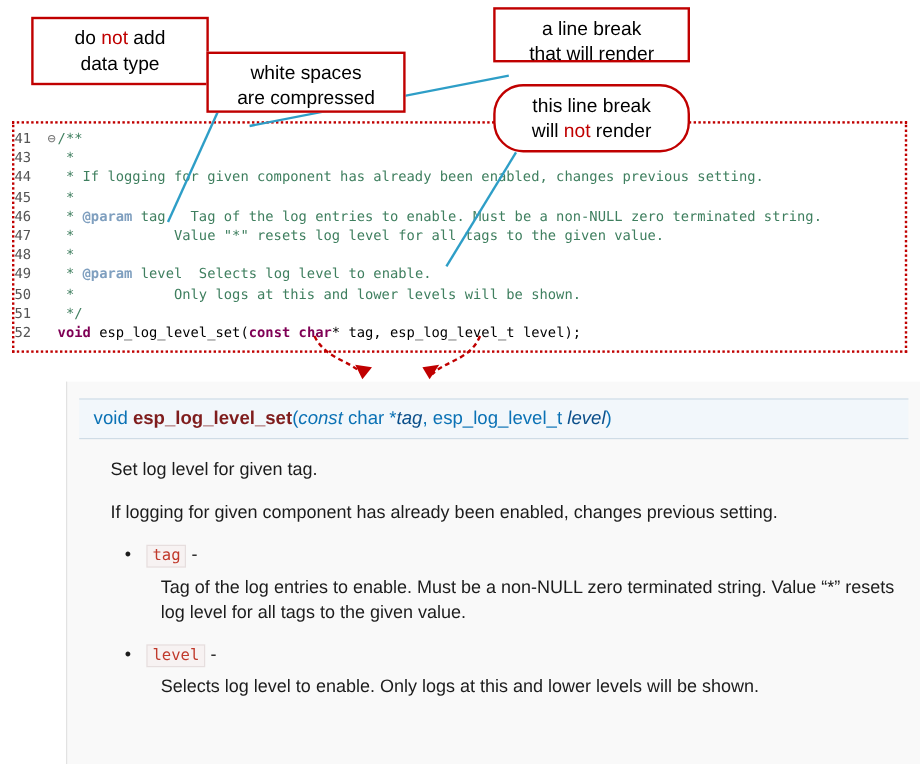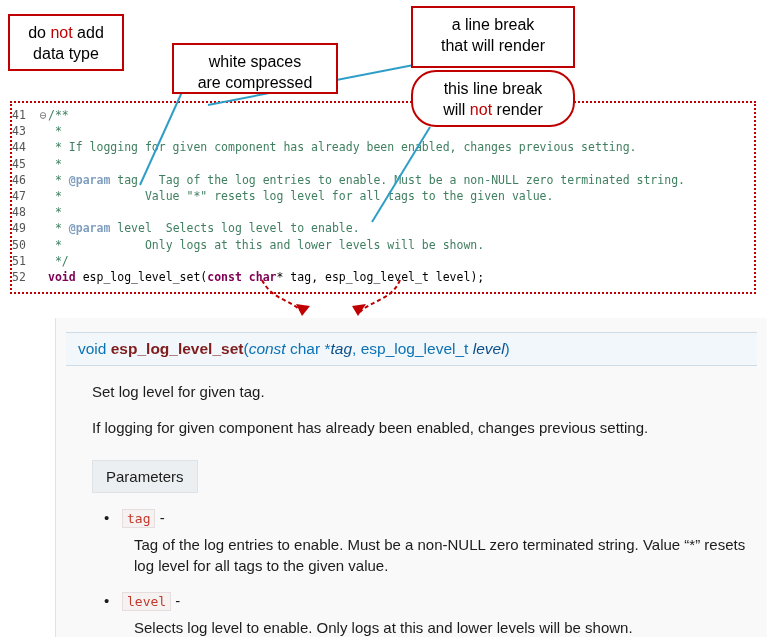--- a/index.html
+++ b/index.html
@@ -25,36 +25,36 @@
     line-height: 21px;
     text-align: center;
     padding: 6px 10px;
     box-sizing: border-box;
     z-index: 6;
   }
   .callout .hl {
     color: #c00000;
   }
   #callout-datatype {
-    left: 8px;
+    left: 26px;
     top: 14px;
-    width: 116px;
+    width: 148px;
     height: 57px;
   }
   #callout-whitespace {
     left: 172px;
     top: 43px;
     width: 166px;
     height: 51px;
   }
   #callout-linebreak-render {
     left: 411px;
     top: 6px;
     width: 164px;
-    height: 62px;
+    height: 46px;
   }
   #callout-linebreak-norender {
     left: 411px;
     top: 70px;
     width: 164px;
     height: 57px;
     border-radius: 25px;
   }
 
   
@@ -266,21 +266,20 @@
 
   <div id="doc-signature">
     <span class="sig-kw">void</span>
     <span class="sig-name">esp_log_level_set</span><span class="sig-punct">(</span><span class="sig-type">const</span>
     <span class="sig-punct">char *</span><span class="sig-param">tag</span><span class="sig-punct">, </span><span class="sig-punct">esp_log_level_t </span><span class="sig-param">level</span><span class="sig-punct">)</span>
   </div>
 
   <p class="doc-para">Set log level for given tag.</p>
   <p class="doc-para">If logging for given component has already been enabled, changes previous setting.</p>
 
-  <div id="params-header">Parameters</div>
 
   <ul class="param-list">
     <li class="param-item">
       <span class="bullet">•</span>
       <span class="param-name">tag</span>
       <span>-</span>
       <div class="param-desc">Tag of the log entries to enable. Must be a non-NULL zero terminated string. Value “*” resets log level for all tags to the given value.</div>
     </li>
     <li class="param-item">
       <span class="bullet">•</span>

